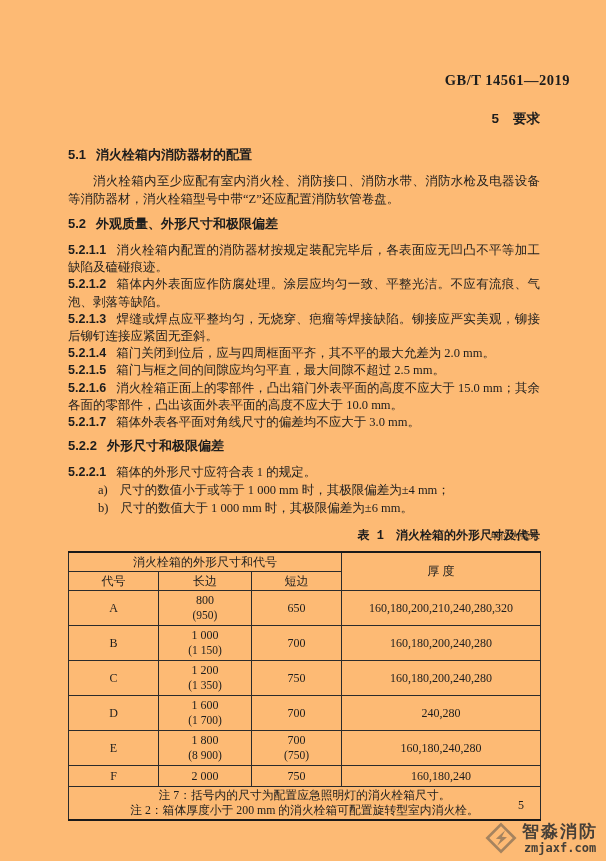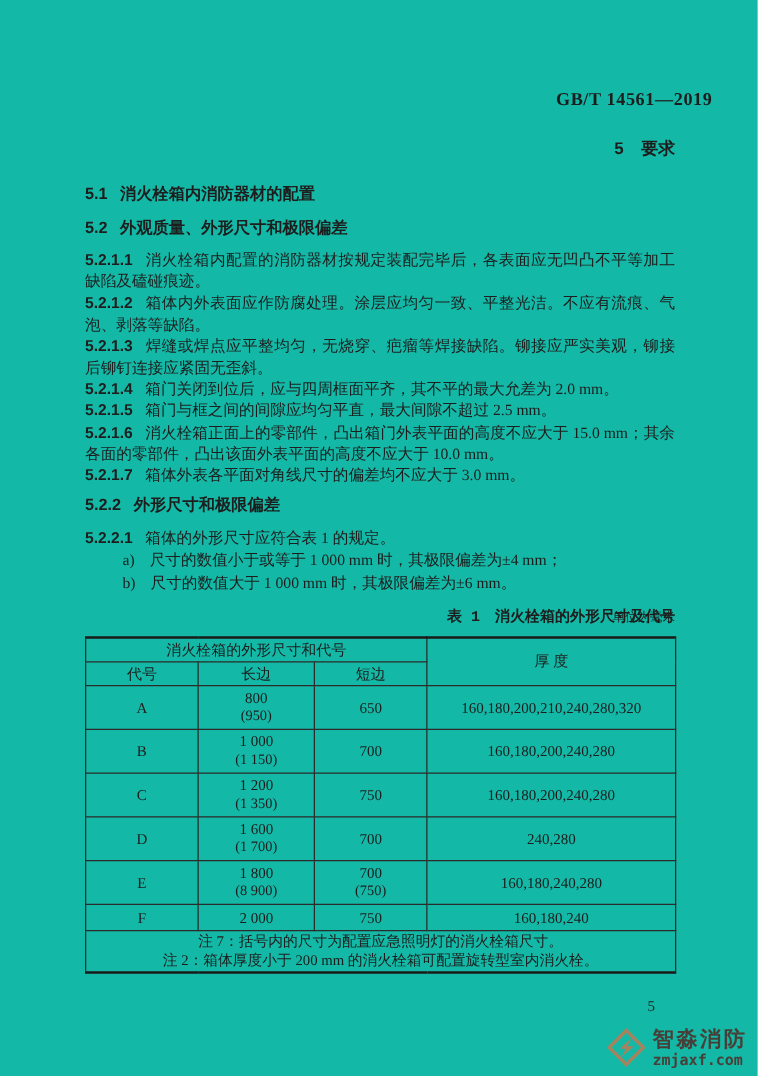--- a/index.html
+++ b/index.html
@@ -1,20 +1,20 @@
 <!DOCTYPE html>
 <html><head>
 <meta charset="utf-8">
 <style>
   html,body { margin:0; padding:0; background:#e8e8e8; }
   .page {
     position:relative;
     width:606px; height:861px;
     margin:0 auto;
-    background:#14b8a6;
+    background:#fdba74;
     font-family:"Liberation Serif", serif;
     color:#1d1d1d;
     overflow:hidden;
     box-shadow:0 0 4px rgba(0,0,0,.25);
   }
   .std-code {
     position:absolute; top:72px; right:36px;
     font-weight:bold; font-size:14.5px; letter-spacing:.5px;
     font-family:"Liberation Serif", serif;
   }
@@ -61,21 +61,21 @@
   .alt-line { font-size:11.5px; }
   td.notes-cell {
     text-align:left; padding:4px 0 5px 14px; line-height:16.5px; font-size:11.8px;
   }
   .note-line { white-space:nowrap; }
 
   .page-num { position:absolute; top:798px; right:82px; font-size:12px; }
 
   .brandmark { position:absolute; right:8px; bottom:6px; display:flex; align-items:center; }
   .brand-icon { width:34px; height:34px; margin-right:4px; }
-  .brand-text { display:flex; flex-direction:column; line-height:1; }
+  .brand-text { display:flex; flex-direction:column; line-height:1;align-items:center; }
   .brand-name {
     font-family:"Liberation Sans", sans-serif;
     font-size:17px; color:#474038; letter-spacing:2px; font-weight:bold;
   }
   .brand-site {
     font-family:"DejaVu Sans Mono", monospace;
     font-size:12px; font-weight:bold; color:#474038; margin-top:2px;
   }
 </style>
 </head>
@@ -88,20 +88,21 @@
   <div class="inner">
 
     <div class="h-chapter">
       <span class="h-num">5</span><span>要求</span>
     </div>
 
     <div class="h-sec">
       <span class="h-num2">5.1</span><span>消火栓箱内消防器材的配置</span>
     </div>
 
+    <p class="para">消火栓箱内至少应配有室内消火栓、消防接口、消防水带、消防水枪及电器设备等消防器材，消火栓箱型号中带“Z”还应配置消防软管卷盘。</p>
 
     <div class="h-sec">
       <span class="h-num2">5.2</span><span>外观质量、外形尺寸和极限偏差</span>
     </div>
 
 
     <p class="clause"><span class="c-num">5.2.1.1</span><span>消火栓箱内配置的消防器材按规定装配完毕后，各表面应无凹凸不平等加工缺陷及磕碰痕迹。</span></p>
     <p class="clause"><span class="c-num">5.2.1.2</span><span>箱体内外表面应作防腐处理。涂层应均匀一致、平整光洁。不应有流痕、气泡、剥落等缺陷。</span></p>
     <p class="clause"><span class="c-num">5.2.1.3</span><span>焊缝或焊点应平整均匀，无烧穿、疤瘤等焊接缺陷。铆接应严实美观，铆接后铆钉连接应紧固无歪斜。</span></p>
     <p class="clause"><span class="c-num">5.2.1.4</span><span>箱门关闭到位后，应与四周框面平齐，其不平的最大允差为 2.0 mm。</span></p>

